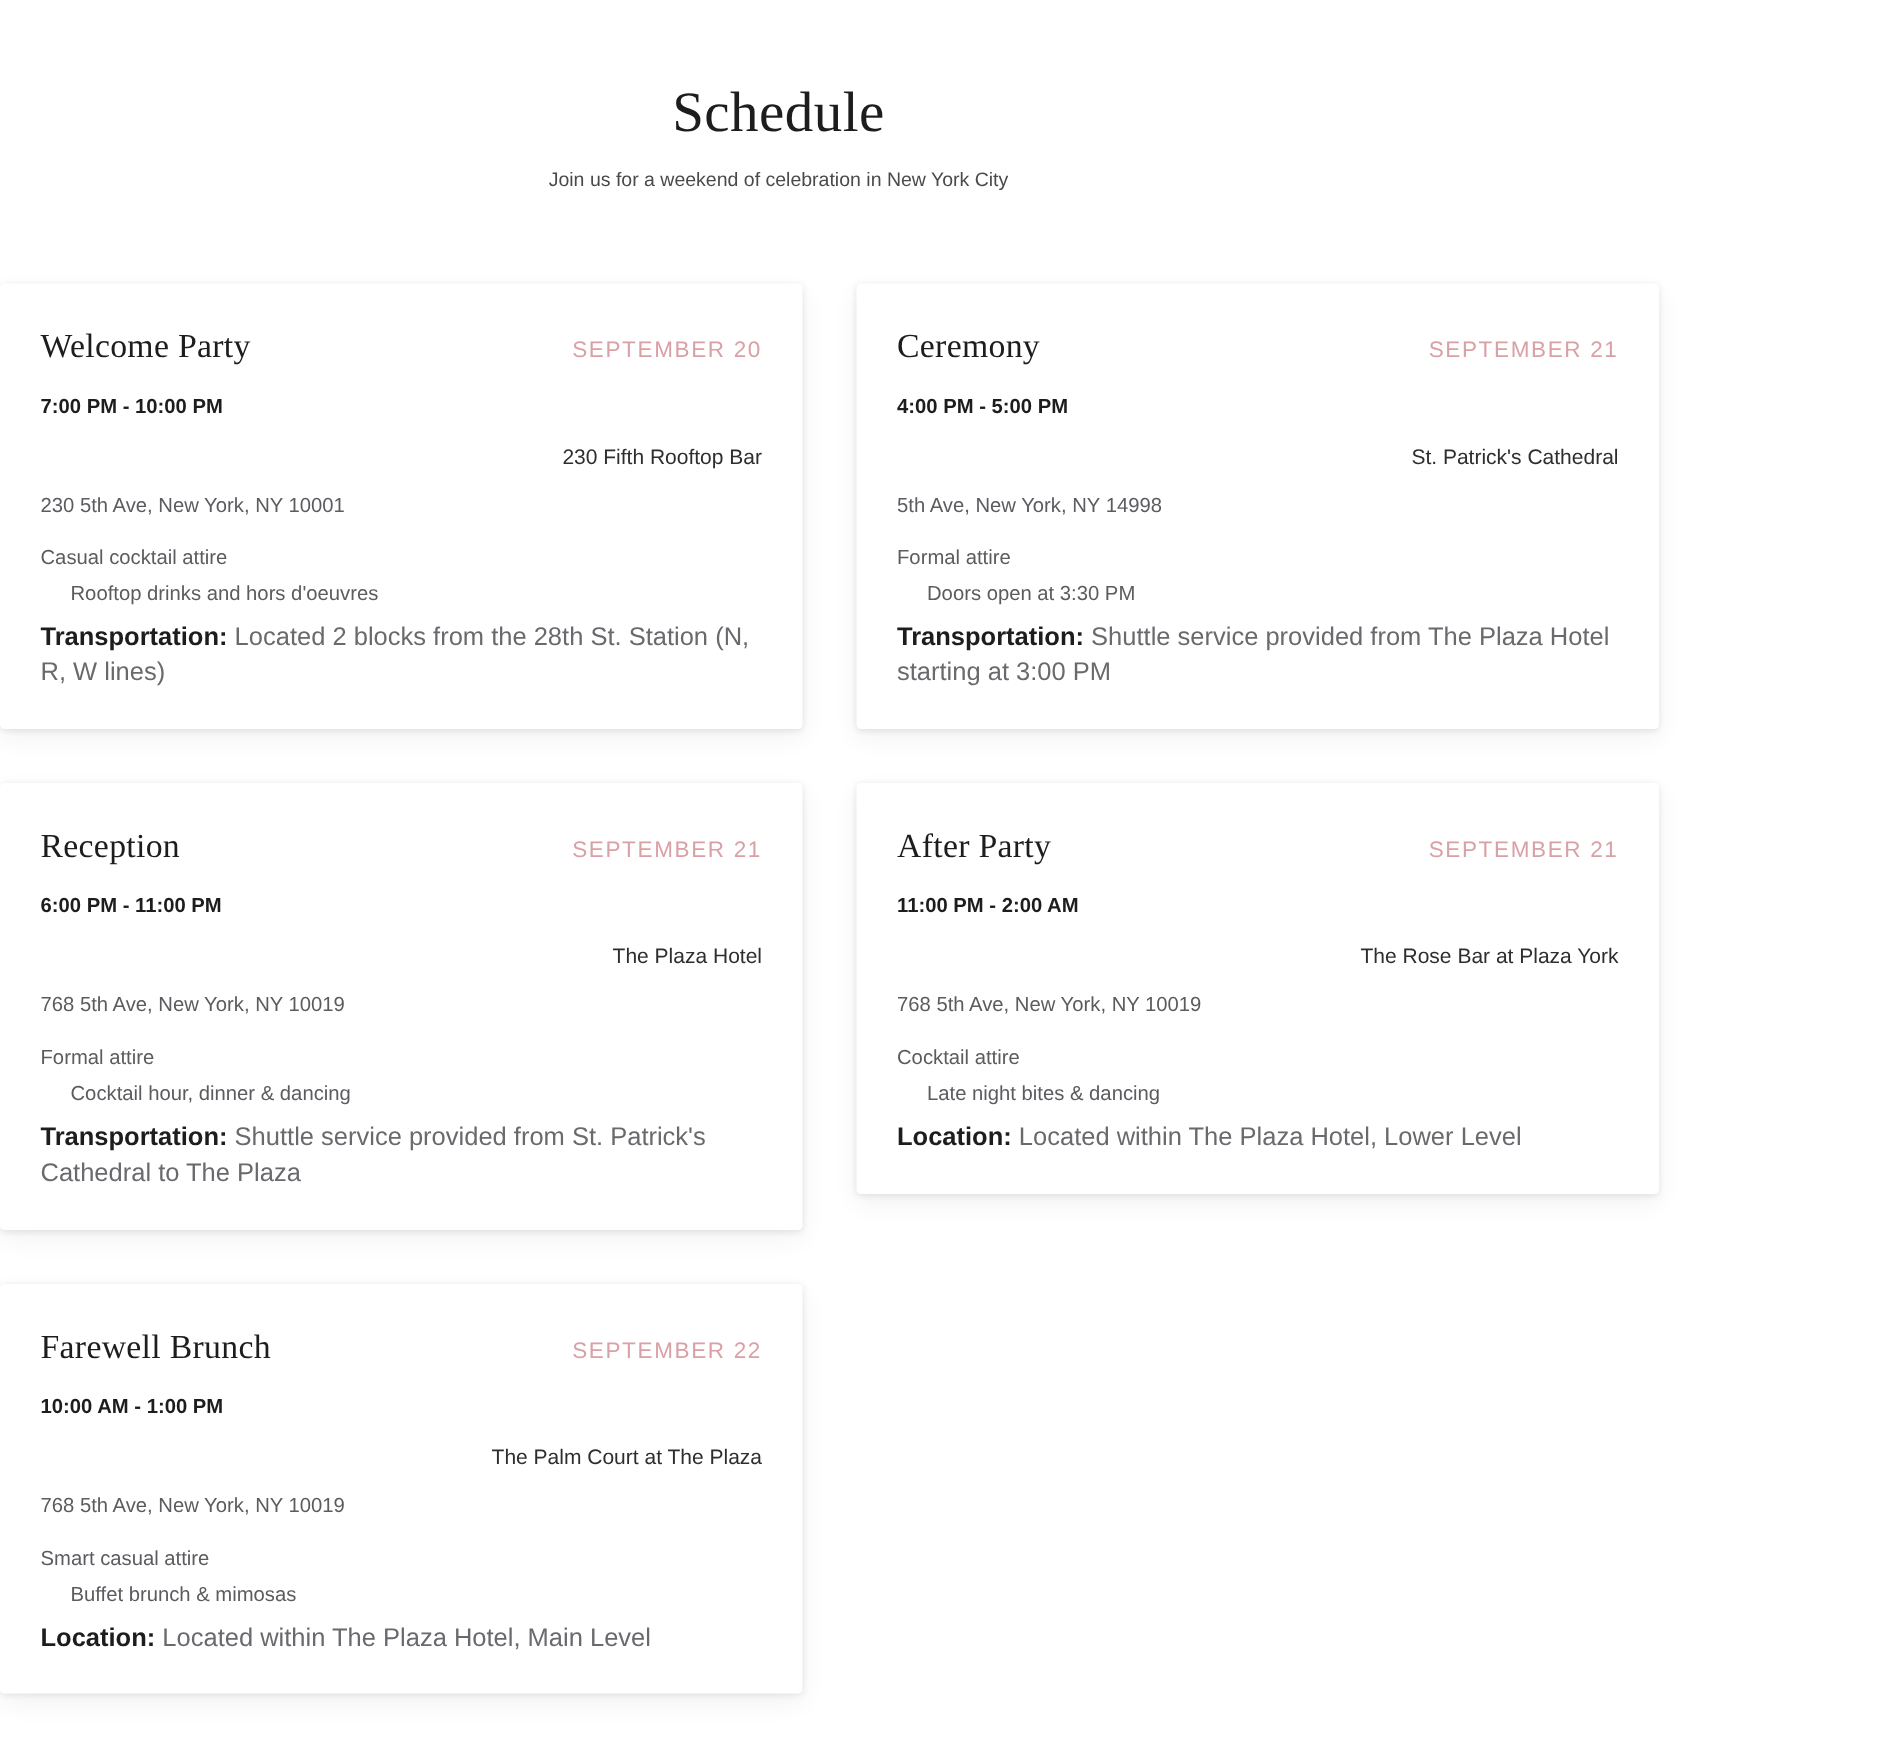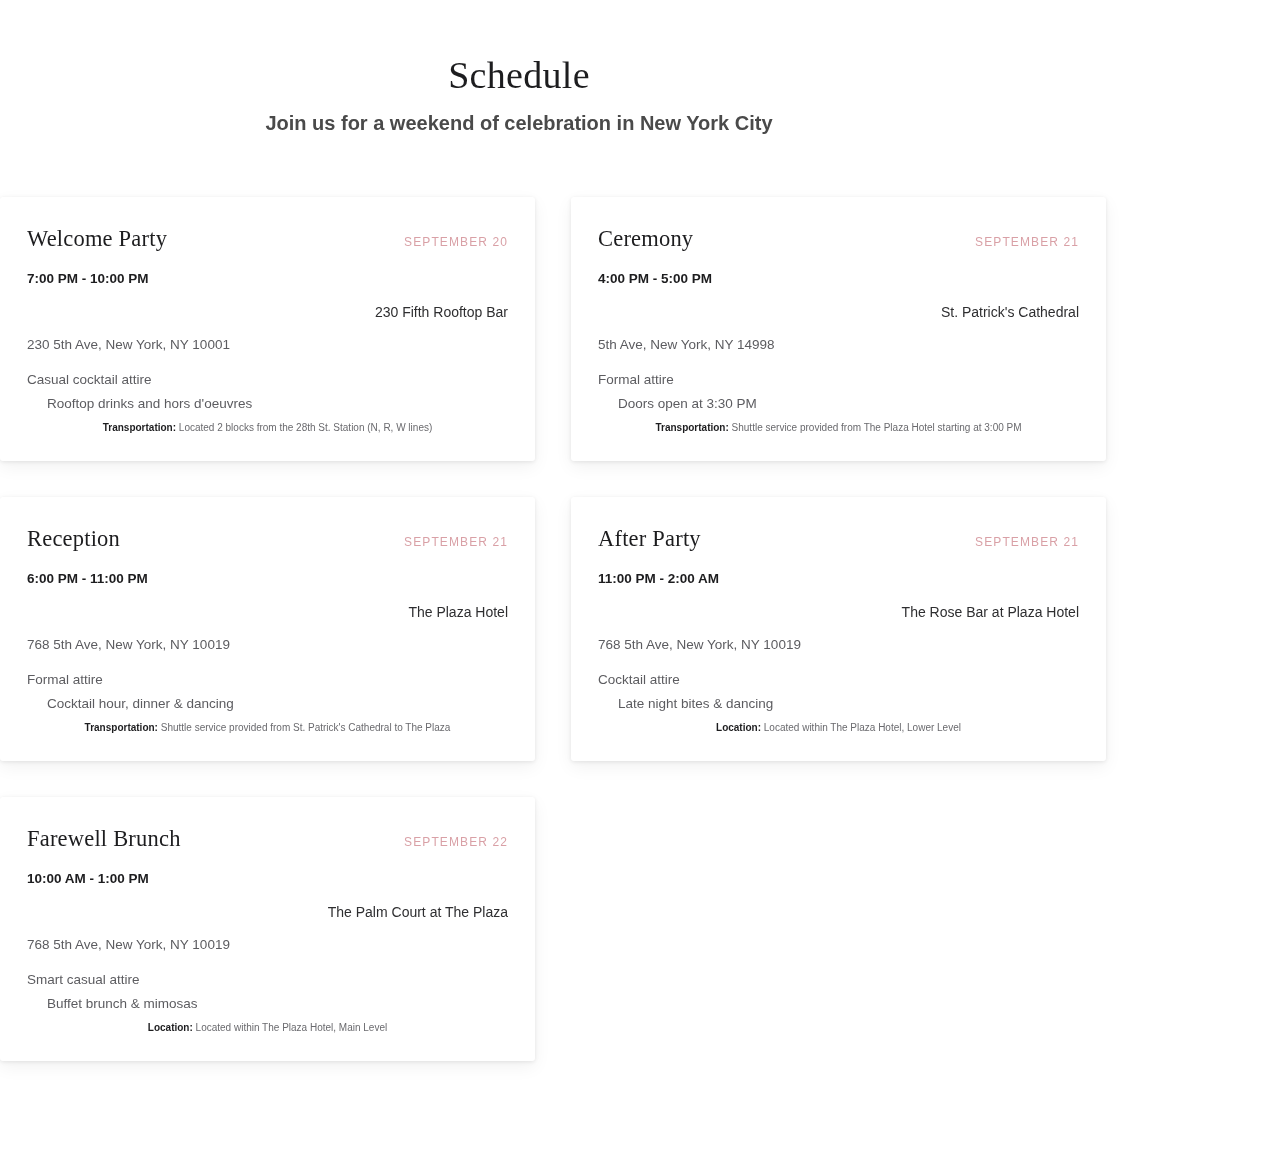--- a/index.html
+++ b/index.html
@@ -26,23 +26,23 @@
     font-family: "Liberation Serif", serif;
     font-size: 38px;
     font-weight: 400;
     color: #1d1d1f;
     letter-spacing: 0.3px;
     margin: 0;
     line-height: 1.25;
   }
   .page-subtitle {
     margin: 12px 0 0 0;
-    font-size: 20px;
+    font-size: 13px;
     color: #4a4a4a;
-    font-weight: 700;
+    font-weight: 400;
   }
   .cards {
     width: 1096px;
     margin: 0 auto;
     padding-top: 62px;
     display: grid;
     grid-template-columns: 535px 535px;
     column-gap: 26px;
     row-gap: 26px;
     align-items: start;
@@ -63,21 +63,21 @@
   }
   .card-title {
     font-family: "Liberation Serif", serif;
     font-size: 22.5px;
     font-weight: 400;
     color: #1d1d1f;
     letter-spacing: 0.2px;
     line-height: 1.2;
   }
   .card-date {
-    font-size: 12px;
+    font-size: 15px;
     letter-spacing: 1.1px;
     color: #d9a0a6;
     text-transform: uppercase;
     white-space: nowrap;
     padding-left: 12px;
   }
   .card-time {
     font-size: 13.5px;
     font-weight: 700;
     color: #1d1d1f;
@@ -99,24 +99,23 @@
     color: #5c5c60;
     margin-bottom: 9px;
   }
   .card-note {
     font-size: 13.5px;
     color: #5c5c60;
     margin-bottom: 10px;
     margin-left: 20px;
   }
   .card-extra {
-    font-size: 10px;
+    font-size: 17px;
     color: #6a6a6e;
     line-height: 1.4;
-    text-align: center;
   }
   .card-extra b {
     color: #1d1d1f;
     font-weight: 700;
   }
 </style>
 </head>
 <body>
 
 <div class="page">
@@ -166,21 +165,21 @@
       <div class="card-note">Cocktail hour, dinner &amp; dancing</div>
       <div class="card-extra"><b>Transportation:</b> <span>Shuttle service provided from St. Patrick's Cathedral to The Plaza</span></div>
     </div>
 
     <div class="card">
       <div class="card-top">
         <div class="card-title">After Party</div>
         <div class="card-date">SEPTEMBER 21</div>
       </div>
       <div class="card-time">11:00 PM - 2:00 AM</div>
-      <div class="card-venue">The Rose Bar at Plaza Hotel</div>
+      <div class="card-venue">The Rose Bar at Plaza York</div>
       <div class="card-address">768 5th Ave, New York, NY 10019</div>
       <div class="card-attire">Cocktail attire</div>
       <div class="card-note">Late night bites &amp; dancing</div>
       <div class="card-extra"><b>Location:</b> <span>Located within The Plaza Hotel, Lower Level</span></div>
     </div>
 
     <div class="card">
       <div class="card-top">
         <div class="card-title">Farewell Brunch</div>
         <div class="card-date">SEPTEMBER 22</div>

